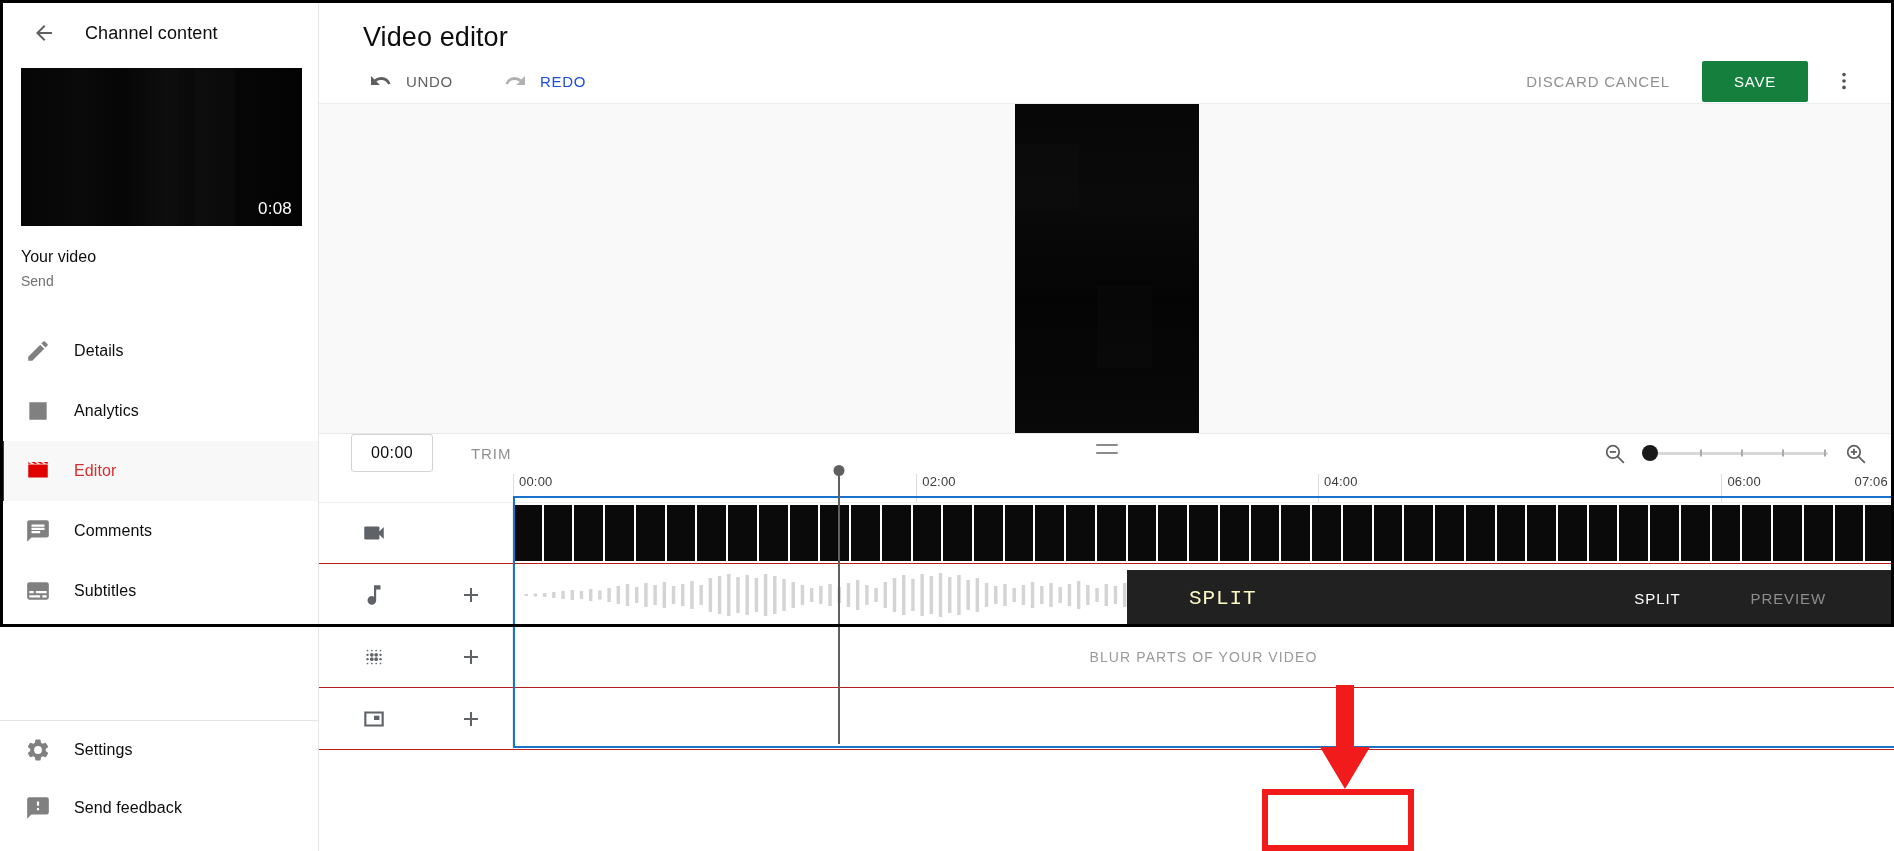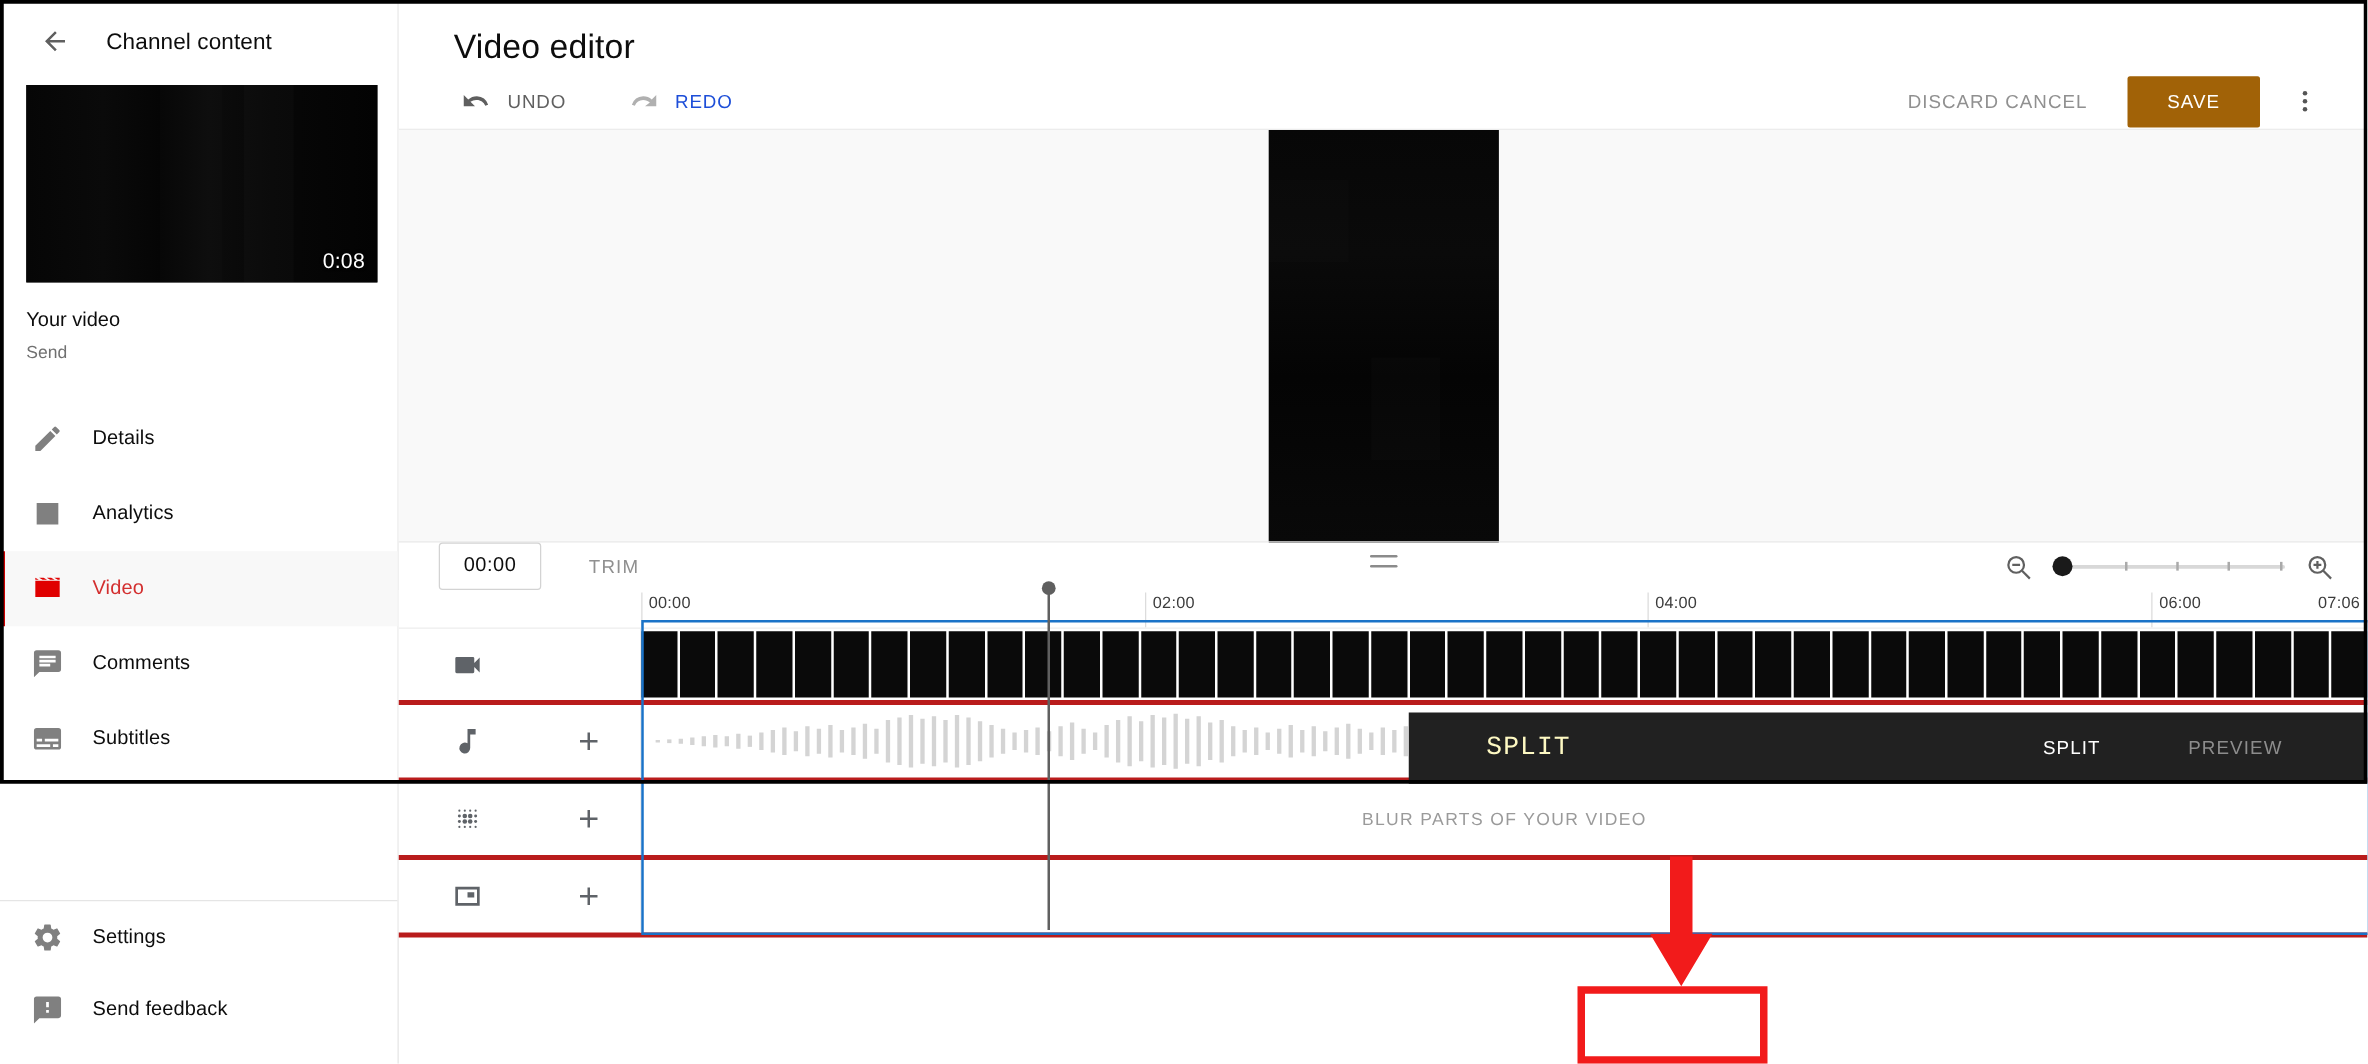--- a/index.html
+++ b/index.html
@@ -104,21 +104,21 @@
   .tool-undo { color: #606060; }
   .tool-undo svg { fill: #5f5f5f; }
   .tool-redo { color: #1d4ed8; margin-left: 22px; }
   .tool-redo svg { fill: #b0b0b0; }
   .toolbar-spacer { flex: 1 1 auto; }
   .discard-btn {
     color: #909090; font-size: 15px; font-weight: 500; letter-spacing: .8px;
     padding: 10px 14px; cursor: pointer;
   }
   .save-btn {
-    background: #a16207; color: #fff;
+    background: #15803d; color: #fff;
     font-size: 15px; font-weight: 500; letter-spacing: .8px;
     padding: 12px 32px; margin-left: 18px;
     border: none; border-radius: 2px; cursor: pointer;
     font-family: inherit;
   }
   .kebab {
     width: 44px; height: 44px; margin-left: 14px;
     display: flex; align-items: center; justify-content: center;
     cursor: pointer; border-radius: 50%;
   }
@@ -202,21 +202,21 @@
     background: #606060; pointer-events: none;
   }
   .playhead .ph-knob {
     position: absolute; left: 50%; top: -3px; transform: translateX(-50%);
     width: 11px; height: 11px; border-radius: 50%; background: #5f5f5f;
   }
 
   .tracks { position: relative; margin-left: 0; }
   .track {
     display: flex; align-items: stretch;
-    border-bottom: 4px solid #b91c1c;
+    border-bottom: 1px solid #b91c1c;
     height: 62px;
   }
   .track.t-video { border-top: 1px solid #ededed; }
   .track-icon {
     width: 110px; flex: 0 0 110px;
     display: flex; align-items: center; justify-content: center;
   }
   .track-icon svg { width: 26px; height: 26px; fill: #5f6368; }
   .track-add {
     width: 84px; flex: 0 0 84px;
@@ -327,21 +327,21 @@
         </span>
         <span class="nav-label">Analytics</span>
       </div>
 
       <div class="nav-item active">
         <span class="ic">
           <svg viewBox="0 0 24 24">
               <path d="M3 6h18v12H3V6zm0-2.2 2.6 1.6H3V3.8zm5.4 1.6L5.8 3.8h3.3l2.6 1.6H8.4zm5.6 0-2.6-1.6h3.3l2.6 1.6H14zm5.6 0-2.6-1.6H21v1.6h-1.4z"></path>
             </svg>
         </span>
-        <span class="nav-label">Video</span>
+        <span class="nav-label">Editor</span>
       </div>
 
       <div class="nav-item">
         <span class="ic">
           <svg viewBox="0 0 24 24">
               <path d="M20 2H4a2 2 0 0 0-2 2v18l4-4h14a2 2 0 0 0 2-2V4a2 2 0 0 0-2-2zM6 9h12v2H6V9zm0-3h12v2H6V6zm8 6v2H6v-2h8z"></path>
             </svg>
         </span>
         <span class="nav-label">Comments</span>
       </div>

